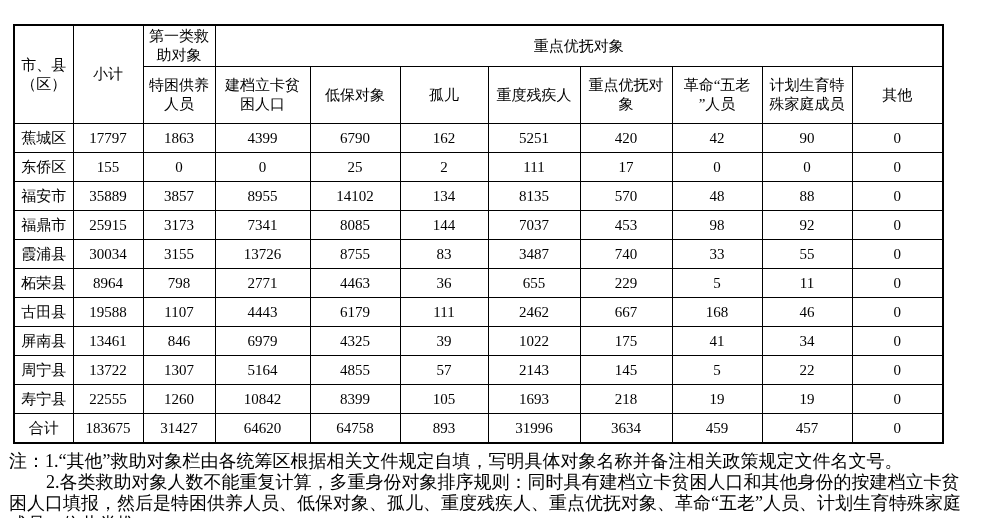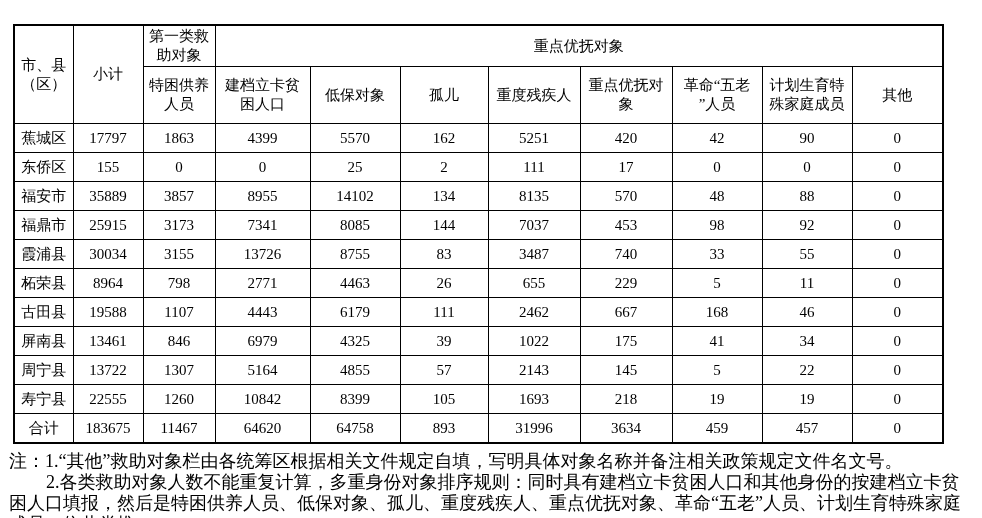--- a/index.html
+++ b/index.html
@@ -99,21 +99,21 @@
 殊家庭成员</th>
         <th>其他</th>
       </tr>
     </thead>
     <tbody>
         <tr>
           <td>蕉城区</td>
           <td>17797</td>
           <td>1863</td>
           <td>4399</td>
-          <td>5570</td>
+          <td>6790</td>
           <td>162</td>
           <td>5251</td>
           <td>420</td>
           <td>42</td>
           <td>90</td>
           <td>0</td>
         </tr>
         <tr>
           <td>东侨区</td>
           <td>155</td>
@@ -165,21 +165,21 @@
           <td>33</td>
           <td>55</td>
           <td>0</td>
         </tr>
         <tr>
           <td>柘荣县</td>
           <td>8964</td>
           <td>798</td>
           <td>2771</td>
           <td>4463</td>
-          <td>26</td>
+          <td>36</td>
           <td>655</td>
           <td>229</td>
           <td>5</td>
           <td>11</td>
           <td>0</td>
         </tr>
         <tr>
           <td>古田县</td>
           <td>19588</td>
           <td>1107</td>
@@ -227,21 +227,21 @@
           <td>105</td>
           <td>1693</td>
           <td>218</td>
           <td>19</td>
           <td>19</td>
           <td>0</td>
         </tr>
         <tr>
           <td>合计</td>
           <td>183675</td>
-          <td>11467</td>
+          <td>31427</td>
           <td>64620</td>
           <td>64758</td>
           <td>893</td>
           <td>31996</td>
           <td>3634</td>
           <td>459</td>
           <td>457</td>
           <td>0</td>
         </tr>
       </tbody>

